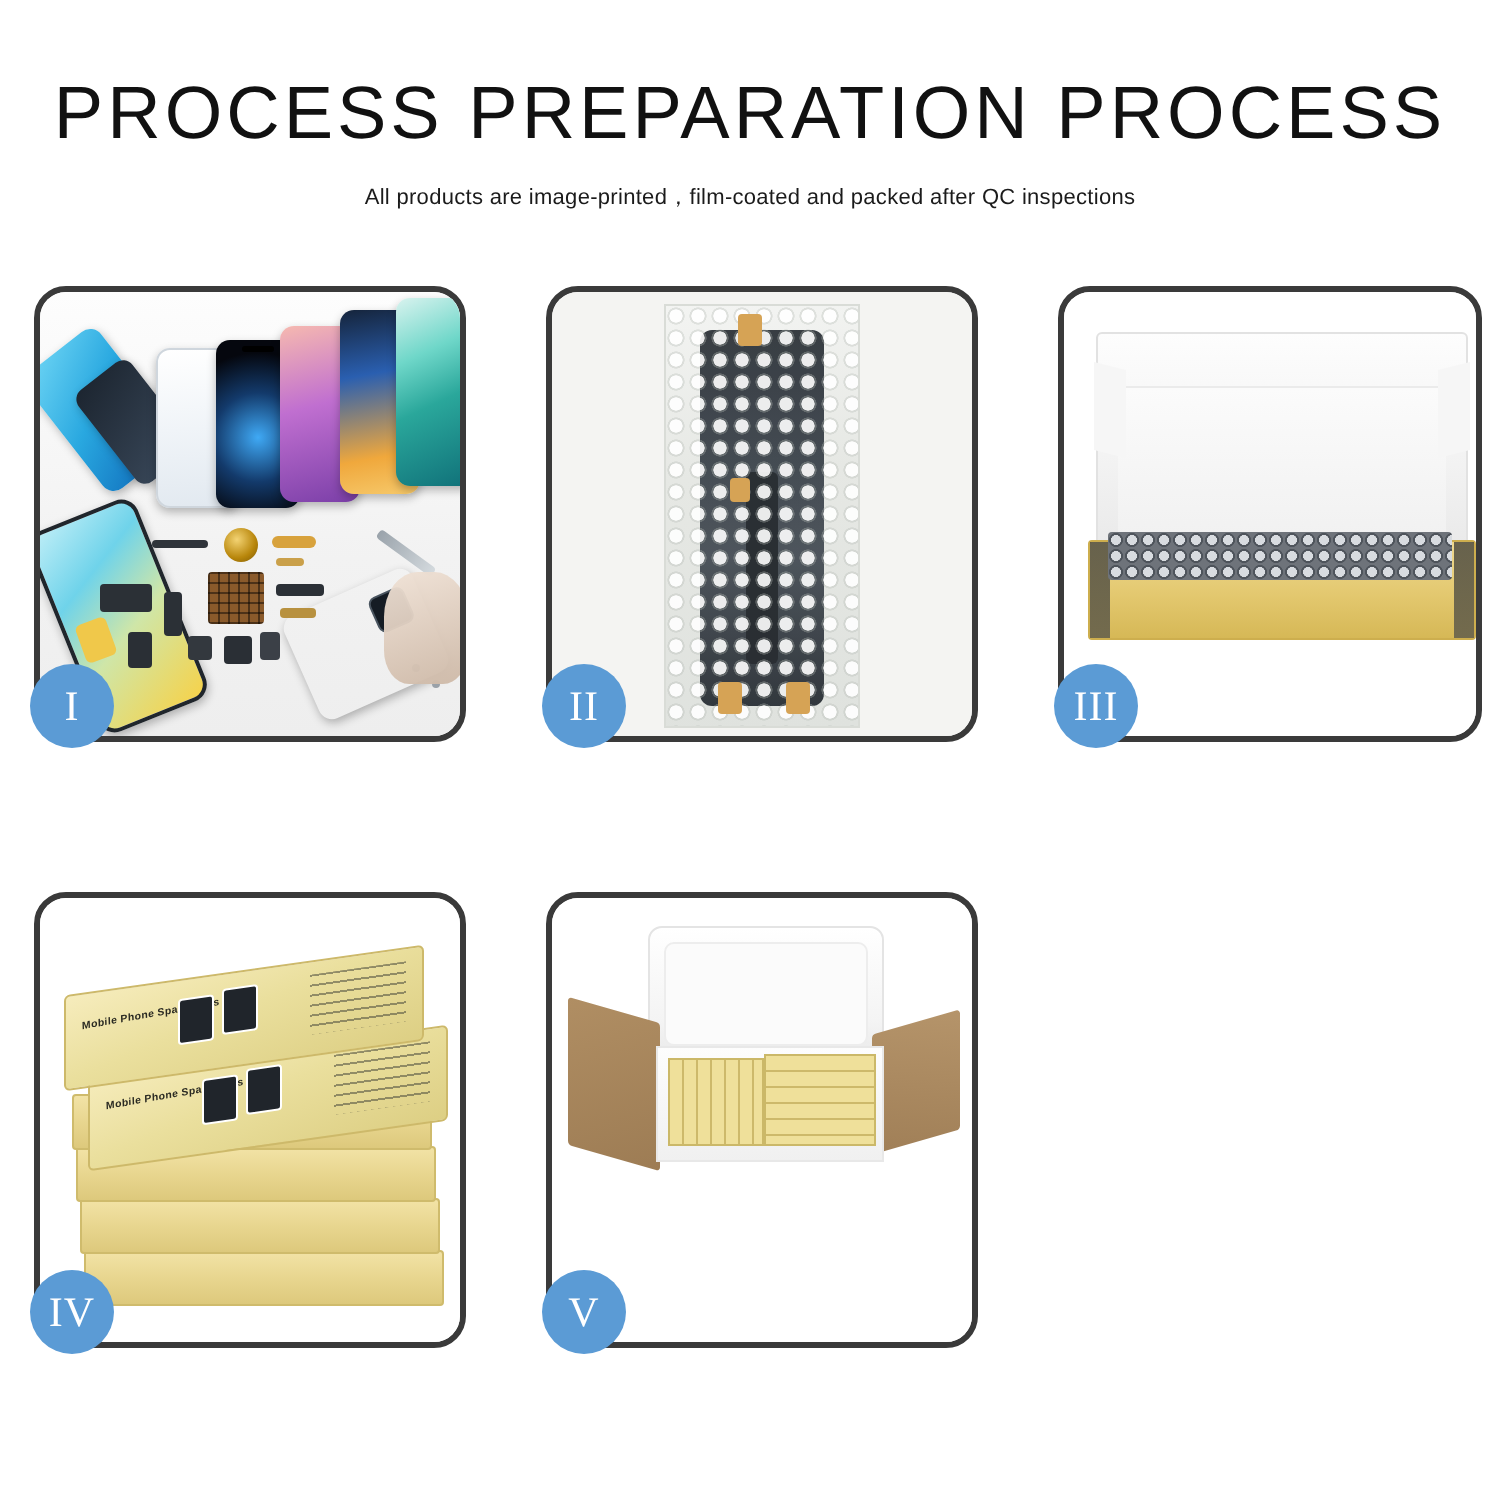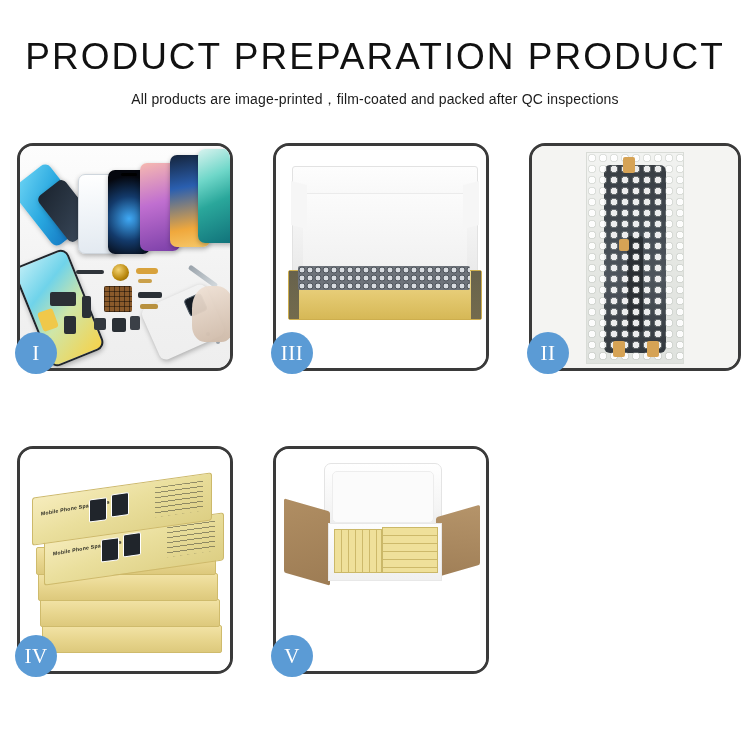--- a/index.html
+++ b/index.html
@@ -18,21 +18,21 @@
     font-size:37px;
     letter-spacing:2.0px;
     font-weight:400;
     color:#111111;
     font-family:"Liberation Sans", sans-serif;
     line-height:1.0;
     white-space:nowrap;
   }
   .subtitle{
     margin-top:16px;
-    font-size:14px;
+    font-size:11px;
     color:#1b1b1b;
     letter-spacing:0.15px;
     white-space:nowrap;
   }
 
   
   .grid{
     position:absolute;
     left:17px;top:143px;
     width:723px;
@@ -306,21 +306,21 @@
   .tape{position:absolute;width:18px;height:20px;background:rgba(140,116,88,.55);border-radius:1px;}
   .tape.t1{left:24px;top:84px;}
   .tape.t2{left:28px;top:140px;}
 </style>
 </head>
 <body>
 
 <div class="page">
 
   <div class="header">
-    <div class="title">PRODUCT PREPARATION PRODUCT</div>
+    <div class="title">PROCESS PREPARATION PROCESS</div>
     <div class="subtitle">All products are image-printed，film-coated and packed after QC inspections</div>
   </div>
 
   <div class="grid">
 
     <div class="panel">
       <div class="panel-inner p1">
         <div class="ph ph-a"></div>
         <div class="ph ph-a2"></div>
         <div class="ph ph-glass"></div>
@@ -350,43 +350,43 @@
         <div class="part flex12"></div>
         <div class="screw" style="left:186px;top:186px;"></div>
         <div class="screw" style="left:196px;top:194px;"></div>
         <div class="tweez"></div>
         <div class="hand"></div>
       </div>
       <div class="badge">I</div>
     </div>
 
     <div class="panel">
-      <div class="panel-inner p3">
-        <div class="lid">
-          <div class="lid-flapL"></div>
-          <div class="lid-flapR"></div>
-        </div>
-        <div class="traybase"></div>
-        <div class="bubblefill"></div>
-      </div>
-      <div class="badge">III</div>
-    </div>
-
-    <div class="panel">
       <div class="panel-inner p2">
         <div class="bagwrap">
           <div class="innerpart"></div>
           <div class="bubbles"></div>
           <div class="tab-y tab1"></div>
           <div class="tab-y tab2"></div>
           <div class="tab-y tab3"></div>
           <div class="tab-y tab4"></div>
         </div>
       </div>
       <div class="badge">II</div>
+    </div>
+
+    <div class="panel">
+      <div class="panel-inner p3">
+        <div class="lid">
+          <div class="lid-flapL"></div>
+          <div class="lid-flapR"></div>
+        </div>
+        <div class="traybase"></div>
+        <div class="bubblefill"></div>
+      </div>
+      <div class="badge">III</div>
     </div>
 
     <div class="panel">
       <div class="panel-inner p4">
         <div class="stack">
           <div class="bx b5"></div>
           <div class="bx b4"></div>
           <div class="bx b3"></div>
           <div class="bx b2"></div>
           <div class="lidbox top2">

